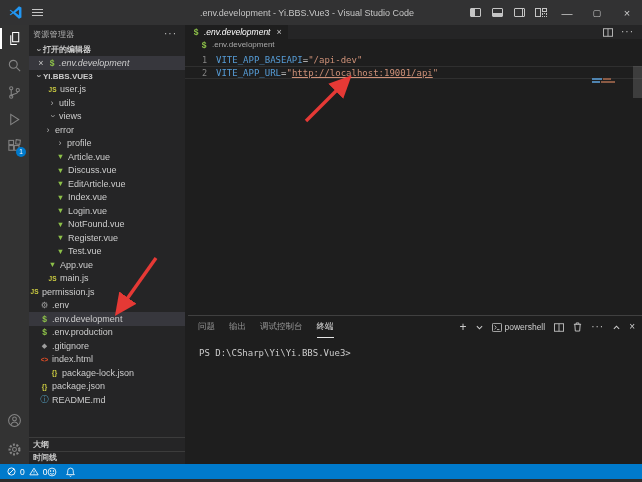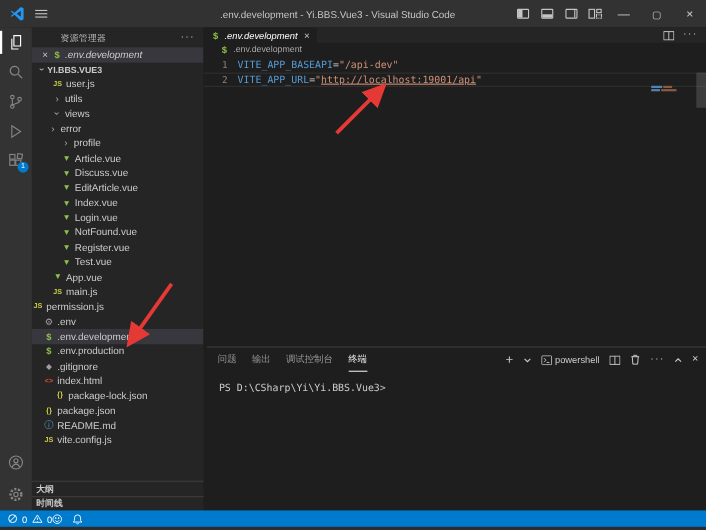--- a/index.html
+++ b/index.html
@@ -31,21 +31,21 @@
   .ab-item.active { color:#ffffff; }
   .ab-item.active::before { content:""; position:absolute; left:0; top:3px; bottom:3px; width:2px; background:#ffffff; }
   .ab-item svg { display:block; }
   .ab-badge { position:absolute; right:3px; bottom:3px; min-width:10px; height:10px; border-radius:5px;
               background:#007acc; color:#fff; font-size:6.5px; line-height:10px; text-align:center; padding:0 1px; }
   .ab-spacer { flex:1; }
 
   
   #sidebar { position:absolute; top:25px; left:29px; width:156px; height:439px; background:#252526;
              display:flex; flex-direction:column; color:#cccccc; }
-  .sb-header { height:18px; display:flex; align-items:center; padding:0 8px 0 26px; font-size:8px; color:#bbbbbb; letter-spacing:0.3px; }
+  .sb-header { height:18px; display:flex; align-items:center; padding:0 8px 0 4px; font-size:8px; color:#bbbbbb; letter-spacing:0.3px; }
   .sb-header .grow { flex:1; }
   .dots { color:#c5c5c5; font-size:10px; letter-spacing:1px; line-height:6px; }
   .sb-sec { height:13px; display:flex; align-items:center; font-size:8px; font-weight:bold; color:#cccccc; padding-left:4px; }
   .oe-item { height:13.5px; display:flex; align-items:center; background:#37373d; font-size:9px; padding-left:6px; }
   .oe-close { color:#c5c5c5; font-size:9px; width:12px; text-align:center; }
   .shell-ic::before { content:"$"; }
   .shell-ic { color:#8dc149; font-weight:bold; font-size:8.5px; width:10px; text-align:center; }
   .oe-name { font-style:italic; color:#cccccc; margin-left:2px; }
   #tree { flex:0 0 auto; }
   .tree-row { height:13.5px; display:flex; align-items:center; font-size:9px; color:#cccccc; white-space:nowrap; }
@@ -192,20 +192,24 @@
     </div>
   </div>
 
   <div id="sidebar">
     <div class="sb-header">
       <span>资源管理器</span>
       <span class="grow"></span>
       <span class="dots">···</span>
     </div>
 
+    <div class="sb-sec">
+      <span class="chev down"></span>
+      <span>打开的编辑器</span>
+    </div>
     <div class="oe-item">
       <span class="oe-close">×</span>
       <span class="shell-ic"></span>
       <span class="oe-name">.env.development</span>
     </div>
 
     <div class="sb-sec">
       <span class="chev down"></span>
       <span>YI.BBS.VUE3</span>
     </div>
@@ -349,25 +353,20 @@
           <span class="ficon" style="color: rgb(203, 203, 65); font-weight: 700; font-size: 7px;">{}</span>
           <span class="tlabel">package.json</span>
         </div>
 
         <div class="tree-row" style="padding-left: 10px;">
 
           <span class="ficon" style="color: rgb(81, 154, 186);">ⓘ</span>
           <span class="tlabel">README.md</span>
         </div>
 
-        <div class="tree-row" style="padding-left: 10px;">
-
-          <span class="ficon" style="color: rgb(203, 203, 65); font-weight: 700; font-size: 6.5px;">JS</span>
-          <span class="tlabel">vite.config.js</span>
-        </div>
       </div>
 
     <div class="sb-bottom">
 
         <div class="sb-collapsed">
 
           <span>大纲</span>
         </div>
 
         <div class="sb-collapsed">

